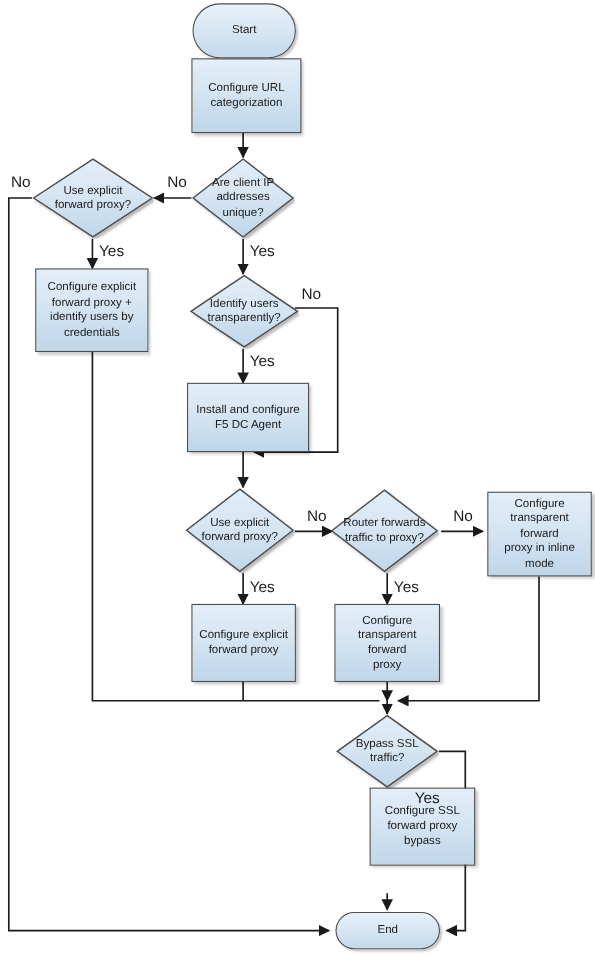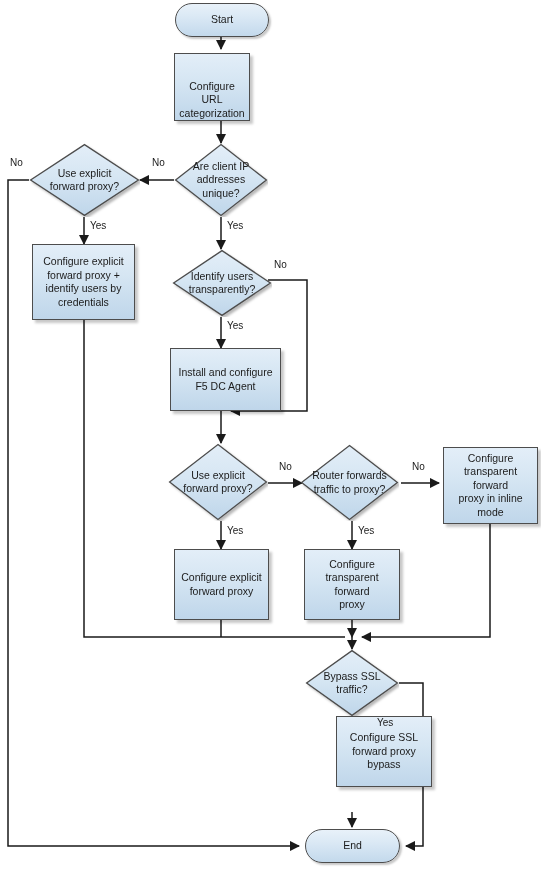--- a/index.html
+++ b/index.html
@@ -65,21 +65,21 @@
   .dec-shape {
     position: absolute;
     left: 0;
     top: 0;
     width: 100%;
     height: 100%;
     z-index: 1;
   }
   .edge-label {
     position: absolute;
-    font-size: 10px;
+    font-size: 14px;
     color: #1b1b1b;
     z-index: 4;
     white-space: nowrap;
   }
 </style>
 </head>
 <body>
 
 <div id="flowchart-canvas">
 
@@ -137,25 +137,25 @@
       <path d="M 352 637 L 352 649" marker-end="url(#arrow)"></path>
 
       <path d="M 352 717 L 352 741" marker-end="url(#arrow)"></path>
 
       <path d="M 399 683 L 423 683 L 423 846 L 406 846" marker-end="url(#arrow)"></path>
 
       <path d="M 352 812 L 352 827" marker-end="url(#arrow)"></path>
     </g>
   </svg>
 
-  <div class="node term" style="left:175px; top:3px; width:94px; height:34px;">
+  <div class="node term" style="left:175px; top:3px; width:94px; height:50px;">
     <span class="node-label">Start</span>
   </div>
 
-  <div class="node proc" style="left:174px; top:53px; width:76px; height:68px;align-items:flex-end;">
+  <div class="node proc" style="left:174px; top:53px; width:100px; height:68px;">
     <span class="node-label">Configure  URL
 categorization</span>
   </div>
 
   <div class="node dec" style="left:174px; top:143px; width:94px; height:74px;justify-content:center;">
     <svg class="dec-shape" viewBox="0 0 94 74" preserveAspectRatio="none">
       <polygon points="47,1.6 92.4,37 47,72.4 1.6,37" fill="url(#nodegrad)" stroke="#4d4d4d" stroke-width="1.3" filter="url(#nodeshadow)"></polygon>
     </svg>
     <span class="node-label">Are client IP
 addresses

